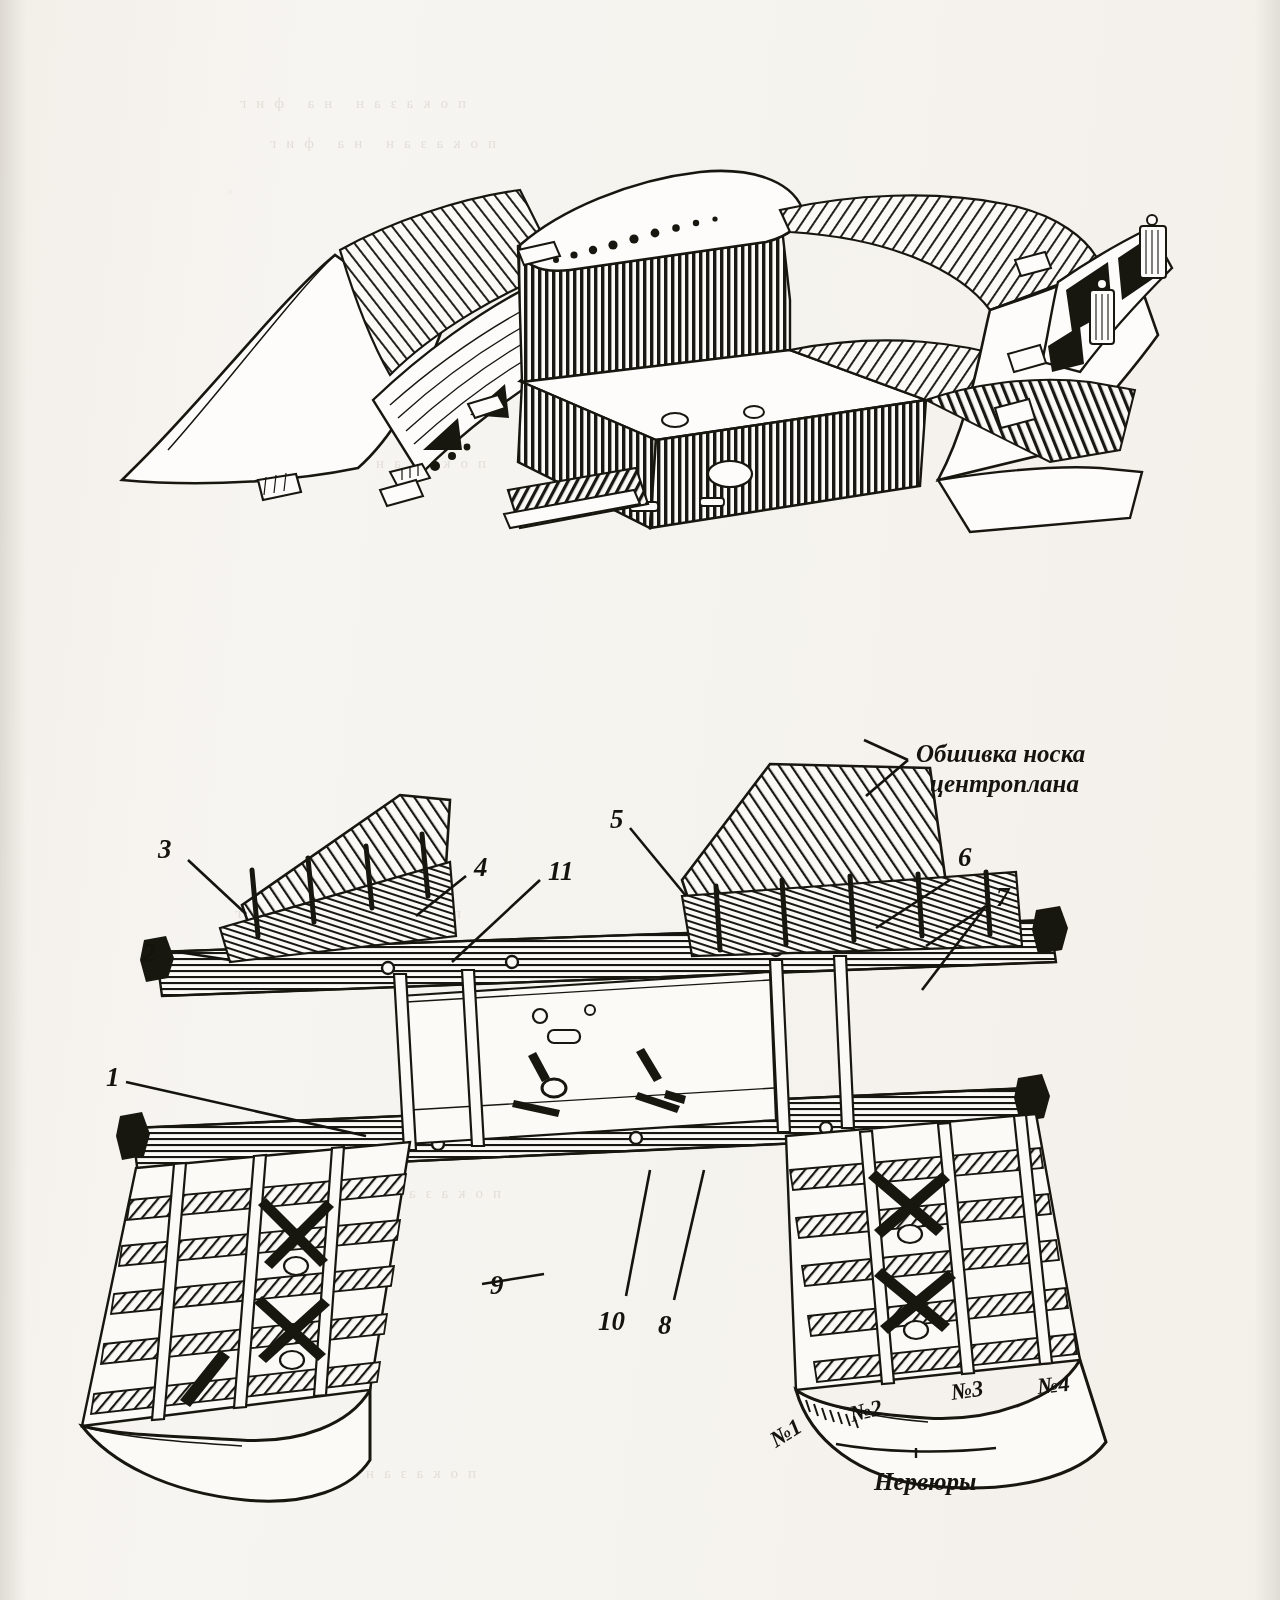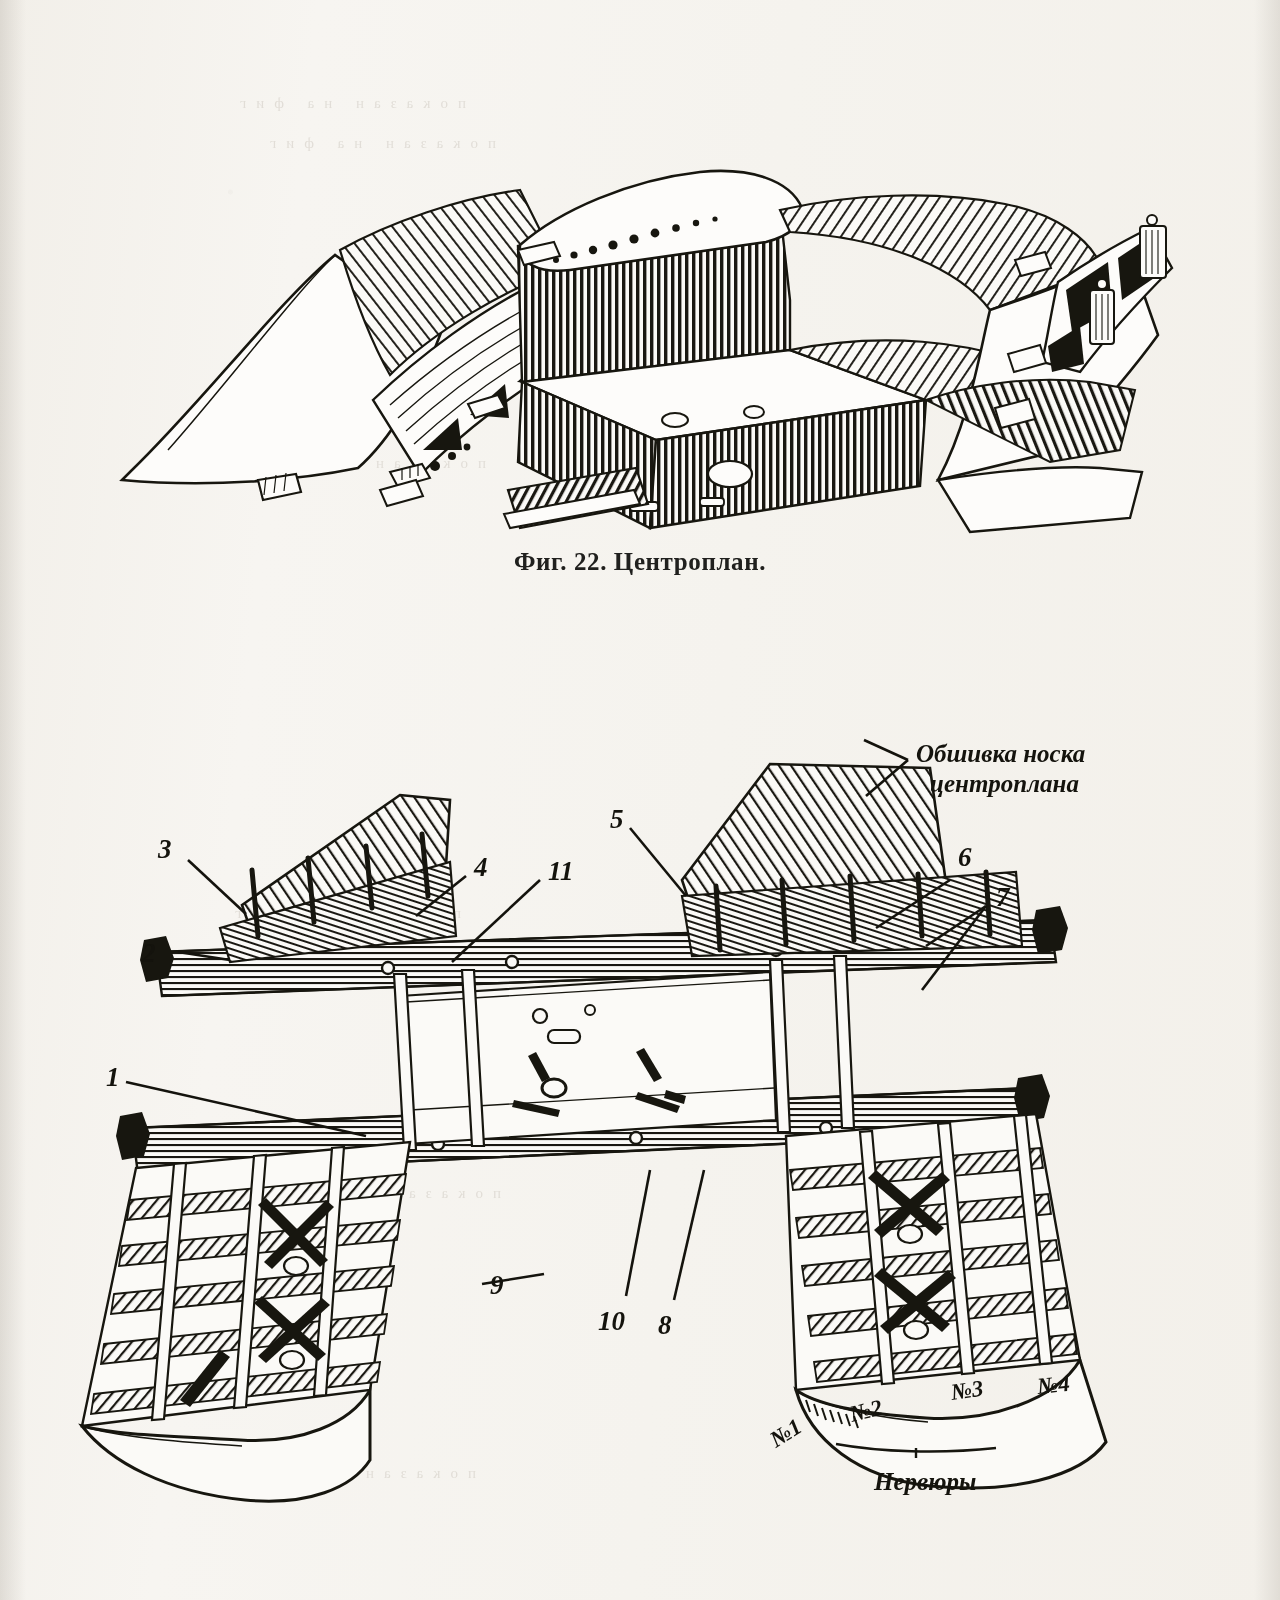--- a/index.html
+++ b/index.html
@@ -221,25 +221,20 @@
         <path d="M418,340 l128,-22 l12,36 l-128,24 Z" fill="url(#corrD)" stroke="#17160f" stroke-width="2.2"></path>
         <path d="M414,364 l130,-24 l6,14 l-130,24 Z" fill="#fdfcfa" stroke="#17160f" stroke-width="2"></path>
       </g>
       <g>
         <path d="M168,330 l38,-6 l5,18 l-38,8 Z" fill="#fdfcfa" stroke="#17160f" stroke-width="2.2"></path>
         <path d="M176,327 l-2,18 M186,325 l-2,18 M196,323 l-2,18" class="ink" stroke-width="1.2"></path>
       </g>
     </svg>
   </div>
 
-  <div class="caption">
-    <span>Фиг.</span>
-    <span class="num">22.</span>
-    <span>Центроплан.</span>
-  </div>
 
   <div class="fig" id="fig23">
     <svg width="1160" height="840" viewBox="0 0 1160 840">
       <defs>
         <pattern id="hatchA" width="9" height="9" patternUnits="userSpaceOnUse" patternTransform="rotate(40)">
           <rect width="9" height="9" fill="#fbfaf7"></rect>
           <rect x="0" y="0" width="2.2" height="9" fill="#1a1812"></rect>
         </pattern>
         <pattern id="hatchB" width="10" height="10" patternUnits="userSpaceOnUse" patternTransform="rotate(-34)">
           <rect width="10" height="10" fill="#fbfaf7"></rect>

